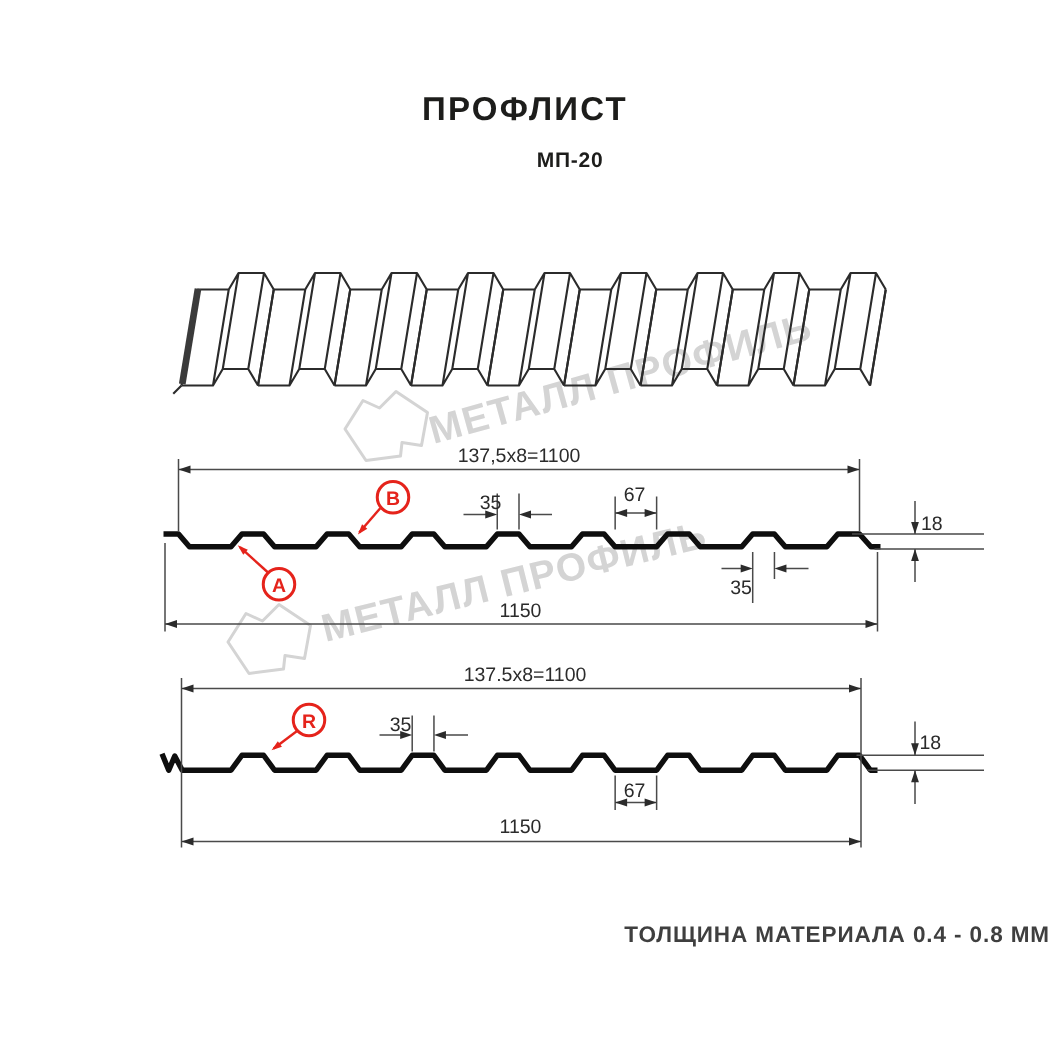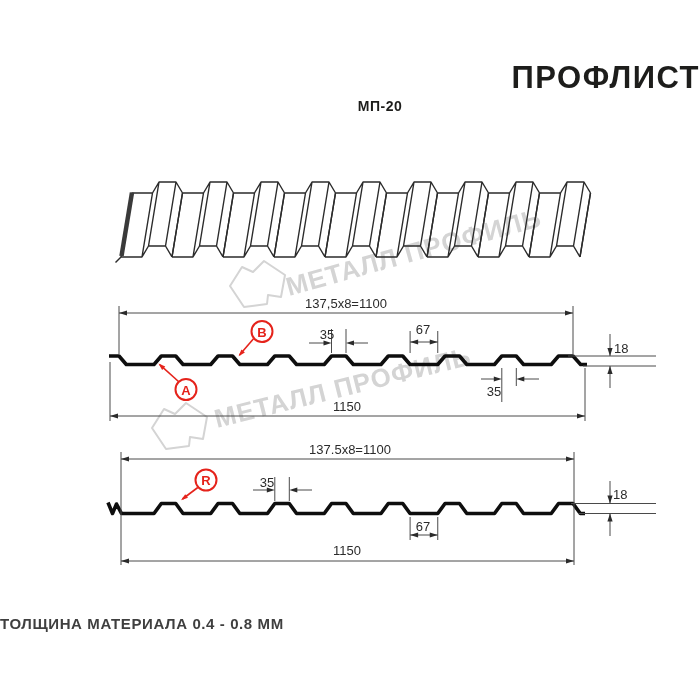--- a/index.html
+++ b/index.html
@@ -1,22 +1,22 @@
 <!DOCTYPE html>
 <html><head>
 <meta charset="utf-8">
 <style>
   html,body{margin:0;padding:0;background:#fff;}
   #canvas{position:relative;width:700px;height:700px;background:#ffffff;overflow:hidden;
           font-family:"Liberation Sans",sans-serif;}
-  .title{position:absolute;top:60px;left:0;width:700px;text-align:right;
-         font-size:31px;font-weight:800;letter-spacing:1.5px;color:#1d1d1b;}
+  .title{position:absolute;top:60px;left:0;width:700px;text-align:center;
+         font-size:22px;font-weight:800;letter-spacing:1.5px;color:#1d1d1b;}
   .subtitle{position:absolute;top:98px;left:0;width:700px;text-align:center;
          font-size:14px;font-weight:700;letter-spacing:0.5px;color:#1d1d1b;margin-left:30px;}
-  .footer{position:absolute;top:615px;left:0;width:700px;text-align:left;
+  .footer{position:absolute;top:615px;left:0;width:700px;text-align:right;
          font-size:15px;font-weight:700;letter-spacing:0.6px;color:#3f3f3f;}
   svg{position:absolute;top:0;left:0;}
   .dimtxt{font-family:"Liberation Sans",sans-serif;font-size:13px;fill:#2b2b2b;}
   .redtxt{font-family:"Liberation Sans",sans-serif;font-size:13px;font-weight:700;fill:#e5231b;}
   .wmtext{font-family:"Liberation Sans",sans-serif;font-size:26px;font-weight:700;
           fill:#d4d4d4;letter-spacing:1px;}
 </style>
 </head>
 <body>
 

